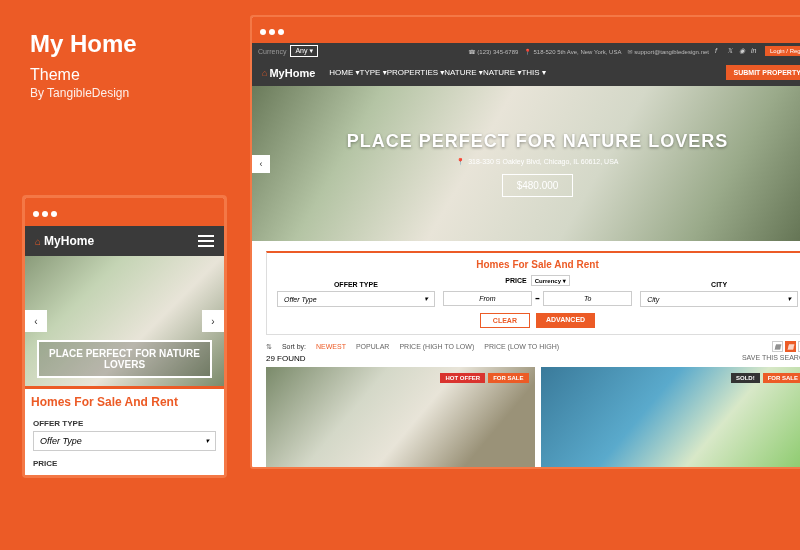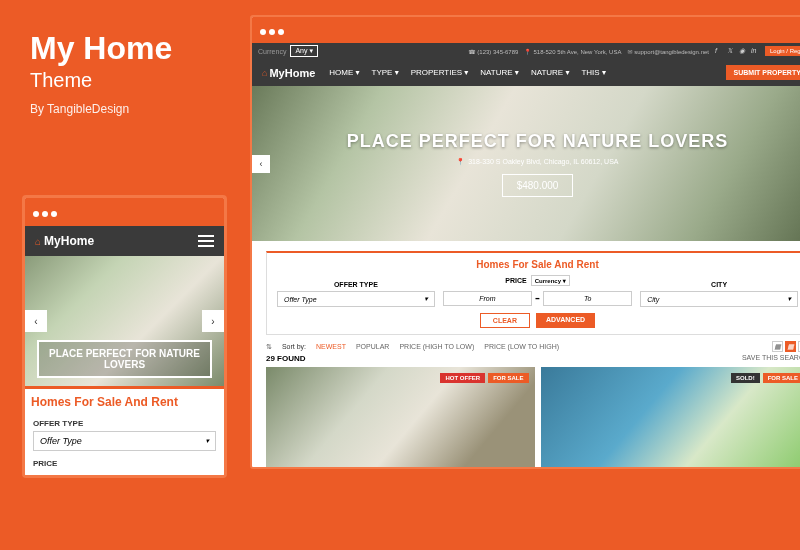--- a/index.html
+++ b/index.html
@@ -1,19 +1,19 @@
 <!DOCTYPE html>
 <html><head>
 <meta charset="utf-8">
 <style>
 *{margin:0;padding:0;box-sizing:border-box;font-family:Arial,sans-serif}
 body{width:800px;height:550px;background:#ec5b26;overflow:hidden;position:relative}
 .sidebar-text{position:absolute;left:30px;top:30px;color:#fff}
-.sidebar-text h1{font-size:32px;font-weight:700;margin-bottom:2px}
-.sidebar-text .sub{font-size:20px;font-weight:300;margin-bottom:10px}
+.sidebar-text h1{font-size:24px;font-weight:700;margin-bottom:8px}
+.sidebar-text .sub{font-size:16px;font-weight:300;margin-bottom:2px}
 .sidebar-text .by{font-size:12px;opacity:.9}
 .mobile-frame{position:absolute;left:22px;top:195px;width:205px;background:#fff;border:3px solid #f47846;border-radius:4px;overflow:hidden}
 .mobile-dots{background:#ec5b26;padding:5px 8px}
 .dot{display:inline-block;width:6px;height:6px;border-radius:50%;background:#fff;margin-right:3px}
 .mobile-header{background:#3a3a3a;display:flex;align-items:center;justify-content:space-between;padding:8px 10px;color:#fff}
 .mobile-logo{font-size:12px;font-weight:700;display:flex;align-items:center;gap:3px}
 .mobile-logo .ico{color:#ec5b26;font-size:10px}
 .hamburger{display:flex;flex-direction:column;gap:3px}
 .hamburger span{width:16px;height:2px;background:#fff}
 .mobile-hero{position:relative;height:130px;background:linear-gradient(135deg,#8a9b7a 0%,#c4d4b4 30%,#e8e4d8 60%,#7a8a6a 100%)}
@@ -31,21 +31,21 @@
 .topbar .cur{color:#999;margin-right:4px}
 .topbar .cur-sel{border:1px solid #fff;color:#fff;padding:1px 4px;font-size:7px;margin-right:auto}
 .topbar-right{display:flex;gap:6px;align-items:center}
 .topbar-right span{font-size:6px}
 .social{display:flex;gap:4px}
 .social i{width:8px;height:8px;font-size:7px;color:#ccc}
 .login-reg{background:#ec5b26;color:#fff;padding:2px 5px;font-size:6px}
 .navbar{background:#3a3a3a;display:flex;align-items:center;padding:6px 10px;gap:14px;color:#fff;font-size:8px}
 .nav-logo{font-weight:700;font-size:11px;display:flex;align-items:center;gap:2px}
 .nav-logo .ico{color:#ec5b26;font-size:9px}
-.nav-items{display:flex;gap:12px;flex:1}
+.nav-items{display:flex;flex:1}
 .nav-items span{cursor:pointer}
 .submit-btn{background:#ec5b26;color:#fff;padding:4px 8px;font-size:7px;font-weight:700}
 .hero{position:relative;height:155px;background:linear-gradient(120deg,#6a7a5a 0%,#b4c4a4 20%,#e8e4d8 40%,#d4d8c8 60%,#9aaa8a 80%,#5a6a4a 100%);display:flex;flex-direction:column;align-items:center;justify-content:center;color:#fff}
 .hero-nav{position:absolute;top:50%;transform:translateY(-50%);width:18px;height:18px;background:#fff;color:#333;display:flex;align-items:center;justify-content:center;font-size:9px}
 .hero-nav.left{left:0}
 .hero-title{font-size:18px;font-weight:900;letter-spacing:1px;text-shadow:0 1px 3px rgba(0,0,0,.4);margin-bottom:6px}
 .hero-addr{font-size:7px;display:flex;align-items:center;gap:3px;margin-bottom:8px}
 .hero-price{border:1px solid #fff;padding:5px 14px;font-size:10px}
 .search-box{margin:10px 14px 6px;border:1px solid #ddd;border-top:2px solid #ec5b26;padding:6px 10px}
 .search-title{color:#ec5b26;font-weight:700;font-size:10px;text-align:center;margin-bottom:5px}
@@ -60,21 +60,21 @@
 .search-btns{display:flex;justify-content:center;gap:6px;margin-top:6px}
 .btn-clear{border:1px solid #ec5b26;color:#ec5b26;background:#fff;padding:3px 12px;font-size:7px;font-weight:700}
 .btn-adv{background:#ec5b26;color:#fff;padding:3px 10px;font-size:7px;font-weight:700}
 .sortbar{margin:4px 14px 2px;display:flex;gap:10px;font-size:7px;align-items:center;color:#666}
 .sortbar .lbl{color:#333}
 .sortbar .active{color:#ec5b26}
 .view-icons{margin-left:auto;display:flex;gap:2px}
 .view-icons i{width:11px;height:11px;border:1px solid #ccc;display:flex;align-items:center;justify-content:center;font-size:7px}
 .view-icons i.active{background:#ec5b26;color:#fff;border-color:#ec5b26}
 .results-bar{margin:2px 14px 4px;display:flex;justify-content:space-between;font-size:8px}
-.results-bar .count{font-weight:700}
+.results-bar .count{font-weight:400}
 .results-bar .save{font-size:7px;color:#666}
 .listings{margin:0 14px;display:flex;gap:6px}
 .listing{flex:1;position:relative;height:100px;overflow:hidden}
 .listing.l1{background:linear-gradient(130deg,#7a8a6a 0%,#d4d8c8 35%,#e8e4d8 55%,#9a9278 80%)}
 .listing.l2{background:linear-gradient(130deg,#3a7a9a 0%,#5aaacc 40%,#d8e8c8 65%,#8aca6a 100%)}
 .badges{position:absolute;top:6px;right:6px;display:flex;gap:3px}
 .badge{color:#fff;font-size:6px;padding:2px 5px;font-weight:700}
 .badge.hot{background:#d9332e}
 .badge.sale{background:#ec5b26}
 .badge.sold{background:#333}

